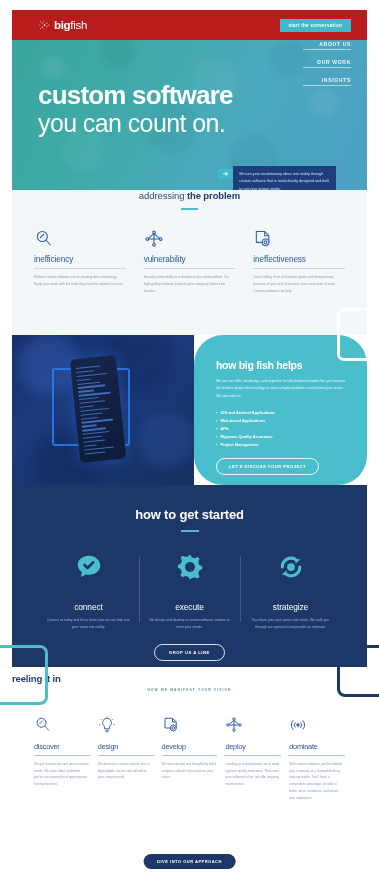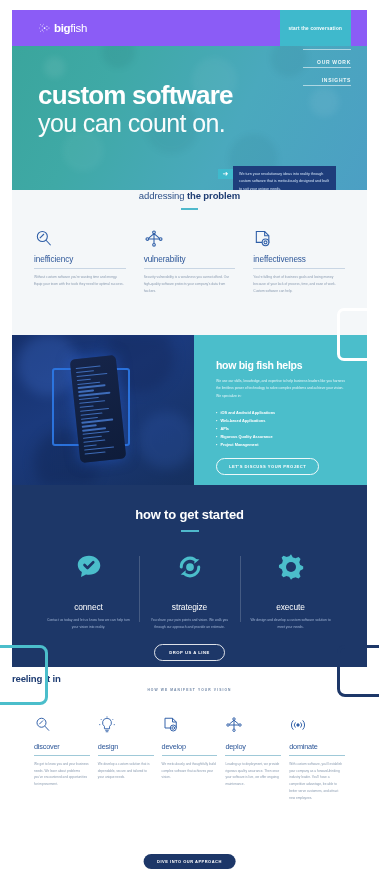--- a/index.html
+++ b/index.html
@@ -7,22 +7,22 @@
   body{
     width:379px; height:891px; overflow:hidden;
     font-family:"Liberation Sans", sans-serif;
     -webkit-font-smoothing:antialiased;
     position:relative;
   }
   .page{ position:relative; width:379px; height:891px; background:#ffffff; overflow:hidden; }
 
   
   .header{
-    position:absolute; left:12px; top:10px; width:355px; height:36px;
-    background:#8b5cf6; display:flex; z-index:30;
+    position:absolute; left:12px; top:10px; width:355px; height:30px;
+    background:#b91c1c; display:flex; align-items:center; z-index:30;
   }
   .logo{ display:flex; align-items:center; gap:3px; margin-left:25px; }
   .logo-mark{ width:14px; height:14px; position:relative; }
   .logo-text{ color:#fff; font-size:11.5px; font-weight:700; letter-spacing:-0.3px; }
   .logo-text .thin{ font-weight:400; }
   .cta-top{
     margin-left:auto; margin-right:16px;
     background:#3fb9cc; color:#ffffff;
     font-size:4.6px; font-weight:700; letter-spacing:0.25px;
     padding:4px 9px; border:none; cursor:pointer; white-space:nowrap;
@@ -110,21 +110,21 @@
     background:linear-gradient(160deg,#16254a,#0e1c3a); border-radius:5px;
     box-shadow:0 0 14px rgba(40,100,220,.5);
     transform:rotate(-6deg);
   }
   .phone .code{ position:absolute; left:5px; top:9px; right:5px; }
   .phone .code i{ display:block; height:1.3px; background:#4e86e0; margin-bottom:2.6px; opacity:.75; border-radius:1px; }
   .frame-blue{
     position:absolute; left:40px; top:33px; width:78px; height:78px;
     border:2px solid #2e7ae8; border-radius:3px; opacity:.9;
   }
-  .helps-txt{ flex:1; background:#4bbecb; padding:24px 18px 0 22px; position:relative; }
+  .helps-txt{ flex:1; background:#4bbecb; padding:24px 18px 0 22px; position:relative;border-radius:29px; }
   .helps-txt h2{ color:#fff; font-size:10.5px; font-weight:700; letter-spacing:-0.3px; }
   .helps-txt p{ color:#e3f6f9; font-size:3.4px; line-height:2.2; margin-top:7px; }
   .helps-list{ margin-top:9px; }
   .helps-list li{ list-style:none; color:#ffffff; font-size:3.9px; font-weight:700; line-height:2.0; }
   .helps-list li:before{ content:"•"; margin-right:3px; }
   .helps-btn{
     margin-top:9px; border:1px solid rgba(255,255,255,.9); border-radius:10px;
     background:transparent; color:#fff; font-size:4.1px; font-weight:700;
     letter-spacing:0.5px; padding:5px 12px; cursor:pointer; white-space:nowrap;
   }
@@ -340,43 +340,43 @@
             <path d="M12 3C6.8 3 3 6.3 3 10.3c0 2.3 1.3 4.4 3.3 5.7L5.6 20l4-2.1c.8.2 1.6.3 2.4.3 5.2 0 9-3.3 9-7.4S17.2 3 12 3z" fill="#4bbecb"></path>
             <path d="M8.4 10.4l2.4 2.4 4.6-4.6" fill="none" stroke="#1d3768" stroke-width="2.1" stroke-linecap="round" stroke-linejoin="round"></path>
           </svg>
         </div>
         <h4>connect</h4>
         <p>Contact us today and let us know how we can help turn your vision into reality.</p>
       </div>
 
       <div class="step">
         <div class="sico">
+          <svg width="30" height="30" viewBox="0 0 24 24">
+            <path fill="#4bbecb" d="M12 1.8l1.5 2.6a8.3 8.3 0 0 1 2 .6l2.6-1 1.5 1.5-1 2.6c.3.6.5 1.3.6 2l2.6 1.5-.1 2-2.5 1.4c-.1.7-.3 1.4-.6 2l1 2.6-1.5 1.5-2.6-1c-.6.3-1.3.5-2 .6L12 22.2l-1.5-2.5c-.7-.1-1.4-.3-2-.6l-2.6 1L4.4 18.6l1-2.6c-.3-.6-.5-1.3-.6-2L2.3 12.4l.1-2L4.9 9c.1-.7.3-1.4.6-2l-1-2.6L6 2.9l2.6 1c.6-.3 1.3-.5 2-.6z"></path>
+            <circle cx="12" cy="12" r="4" fill="#1d3768"></circle>
+          </svg>
+        </div>
+        <h4>execute</h4>
+        <p>We design and develop a custom software solution to meet your needs.</p>
+      </div>
+
+      <div class="step">
+        <div class="sico">
           <svg width="30" height="30" viewBox="0 0 24 24" fill="none" stroke="#4bbecb" stroke-width="2.4">
             <path d="M19 12a7 7 0 0 1-10.5 6.1" stroke-linecap="round"></path>
             <path d="M5 12A7 7 0 0 1 15.5 5.9" stroke-linecap="round"></path>
             <path d="M8.6 14.6 8.3 18.6 4.5 18" fill="#4bbecb" stroke="none"></path>
             <path d="M15.4 9.4 15.7 5.4 19.5 6" fill="#4bbecb" stroke="none"></path>
             <circle cx="12" cy="12" r="3.1" fill="#4bbecb" stroke="none"></circle>
           </svg>
         </div>
         <h4>strategize</h4>
         <p>You share your pain points and vision. We walk you through our approach and provide an estimate.</p>
       </div>
 
-      <div class="step">
-        <div class="sico">
-          <svg width="30" height="30" viewBox="0 0 24 24">
-            <path fill="#4bbecb" d="M12 1.8l1.5 2.6a8.3 8.3 0 0 1 2 .6l2.6-1 1.5 1.5-1 2.6c.3.6.5 1.3.6 2l2.6 1.5-.1 2-2.5 1.4c-.1.7-.3 1.4-.6 2l1 2.6-1.5 1.5-2.6-1c-.6.3-1.3.5-2 .6L12 22.2l-1.5-2.5c-.7-.1-1.4-.3-2-.6l-2.6 1L4.4 18.6l1-2.6c-.3-.6-.5-1.3-.6-2L2.3 12.4l.1-2L4.9 9c.1-.7.3-1.4.6-2l-1-2.6L6 2.9l2.6 1c.6-.3 1.3-.5 2-.6z"></path>
-            <circle cx="12" cy="12" r="4" fill="#1d3768"></circle>
-          </svg>
-        </div>
-        <h4>execute</h4>
-        <p>We design and develop a custom software solution to meet your needs.</p>
-      </div>
-
     </div>
     <button class="started-btn">DROP US A LINE</button>
   </div>
 
   <div class="reeling">
     <h2>reeling it in</h2>
     <div class="sub">HOW WE MANIFEST YOUR VISION</div>
 
     <div class="cols5">
 

